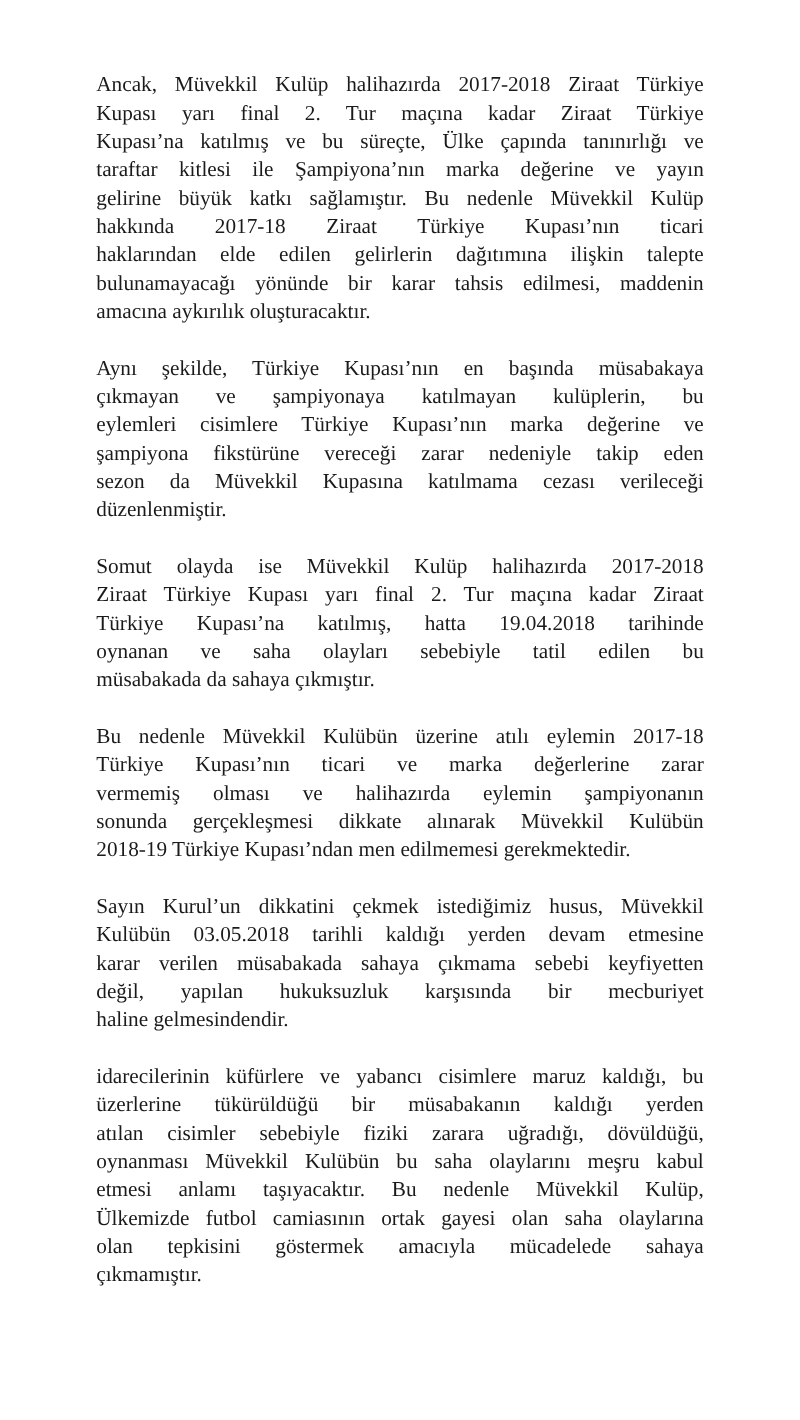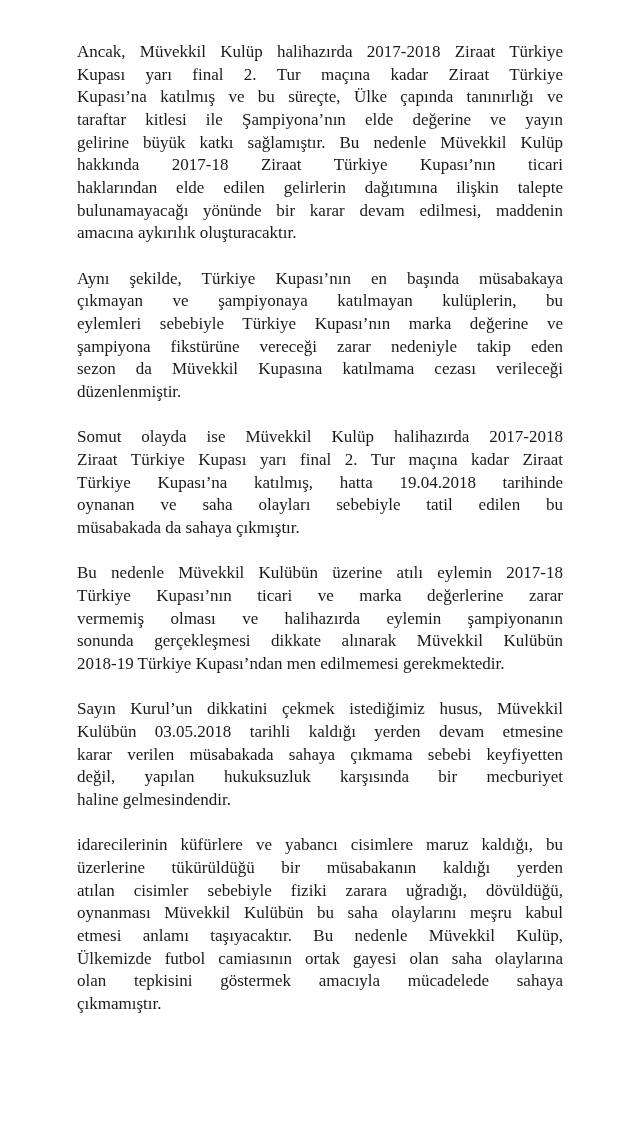--- a/index.html
+++ b/index.html
@@ -9,21 +9,21 @@
   body {
     width: 640px;
     height: 1136px;
     background: #ffffff;
     overflow: hidden;
     position: relative;
   }
   .doc-page {
     position: absolute;
     left: 77px;
-    top: 41px;
+    top: 57px;
     width: 486px;
     font-family: "Liberation Serif", "DejaVu Serif", serif;
     font-size: 17px;
     line-height: 22.67px;
     color: #1a1a1a;
     -webkit-font-smoothing: antialiased;
   }
   .para {
     margin: 0 0 22.67px 0;
     padding: 0;
@@ -46,31 +46,31 @@
   }
 </style>
 </head>
 <body>
 
 <main class="doc-page">
     <p class="para">
       <span class="line"><span>Ancak, Müvekkil Kulüp halihazırda 2017-2018 Ziraat Türkiye</span></span>
       <span class="line"><span>Kupası yarı final 2. Tur maçına kadar Ziraat Türkiye</span></span>
       <span class="line"><span>Kupası’na katılmış ve bu süreçte, Ülke çapında tanınırlığı ve</span></span>
-      <span class="line"><span>taraftar kitlesi ile Şampiyona’nın elde değerine ve yayın</span></span>
+      <span class="line"><span>taraftar kitlesi ile Şampiyona’nın marka değerine ve yayın</span></span>
       <span class="line"><span>gelirine büyük katkı sağlamıştır. Bu nedenle Müvekkil Kulüp</span></span>
       <span class="line"><span>hakkında 2017-18 Ziraat Türkiye Kupası’nın ticari</span></span>
       <span class="line"><span>haklarından elde edilen gelirlerin dağıtımına ilişkin talepte</span></span>
-      <span class="line"><span>bulunamayacağı yönünde bir karar devam edilmesi, maddenin</span></span>
+      <span class="line"><span>bulunamayacağı yönünde bir karar tahsis edilmesi, maddenin</span></span>
       <span class="line last"><span>amacına aykırılık oluşturacaktır.</span></span>
     </p>
     <p class="para">
       <span class="line"><span>Aynı şekilde, </span><b>Türkiye Kupası’nın en başında</b><span> müsabakaya</span></span>
       <span class="line"><span>çıkmayan ve şampiyonaya katılmayan kulüplerin, bu</span></span>
-      <span class="line"><span>eylemleri sebebiyle Türkiye Kupası’nın marka değerine ve</span></span>
+      <span class="line"><span>eylemleri cisimlere Türkiye Kupası’nın marka değerine ve</span></span>
       <span class="line"><span>şampiyona fikstürüne vereceği zarar nedeniyle takip eden</span></span>
       <span class="line"><span>sezon da Müvekkil Kupasına katılmama cezası verileceği</span></span>
       <span class="line last"><span>düzenlenmiştir.</span></span>
     </p>
     <p class="para">
       <span class="line"><span>Somut olayda ise Müvekkil Kulüp halihazırda 2017-2018</span></span>
       <span class="line"><span>Ziraat Türkiye Kupası yarı final 2. Tur maçına kadar Ziraat</span></span>
       <span class="line"><span>Türkiye Kupası’na katılmış, hatta 19.04.2018 tarihinde</span></span>
       <span class="line"><span>oynanan </span><b>ve saha olayları sebebiyle tatil edilen</b><span> bu</span></span>
       <span class="line last"><span>müsabakada da sahaya çıkmıştır.</span></span>

